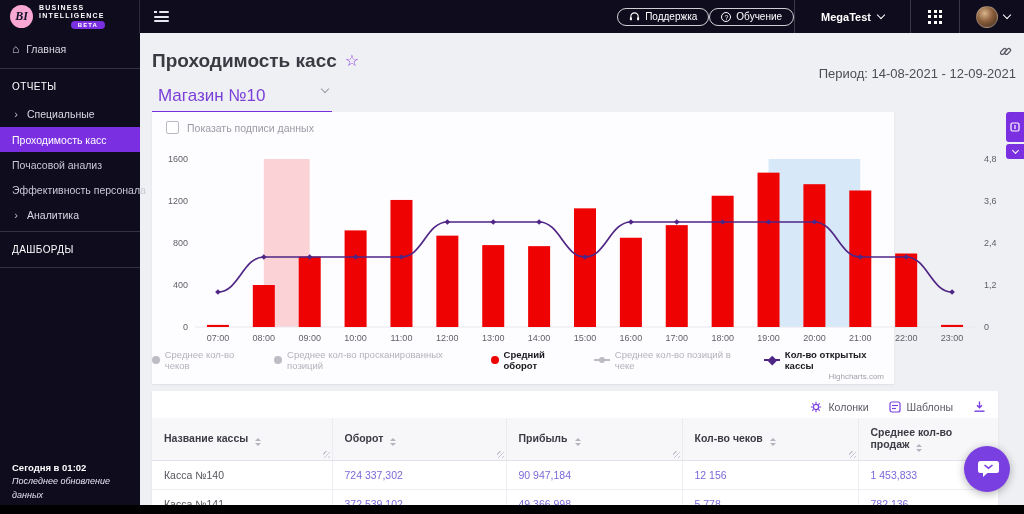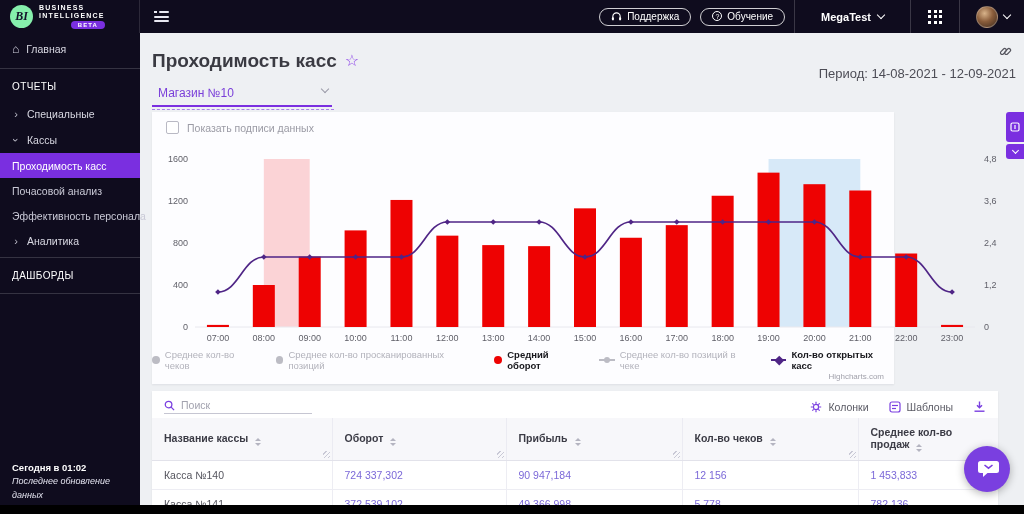--- a/index.html
+++ b/index.html
@@ -3,30 +3,30 @@
 <meta charset="utf-8">
 <style>
   *{box-sizing:border-box;margin:0;padding:0}
   html,body{width:1024px;height:514px;overflow:hidden}
   body{position:relative;font-family:"Liberation Sans",sans-serif;background:#eef0f3;font-size:11px;color:#3c3c44}
   button{font-family:inherit;background:none;border:none;cursor:pointer}
 
   
   .topbar{position:absolute;top:0;left:0;width:1024px;height:33px;background:#0f0c1e;display:flex;align-items:center;color:#fff;z-index:6}
   .logo-wrap{width:140px;height:33px;display:flex;align-items:center;gap:6px;padding-left:10px;border-right:1px solid rgba(255,255,255,.12)}
-  .logo-circle{width:23px;height:23px;border-radius:50%;background:#86efac;color:#14112a;font-family:"Liberation Serif",serif;font-weight:bold;font-style:italic;font-size:12px;display:flex;align-items:center;justify-content:center}
+  .logo-circle{width:23px;height:23px;border-radius:50%;background:#f9a8d4;color:#14112a;font-family:"Liberation Serif",serif;font-weight:bold;font-style:italic;font-size:12px;display:flex;align-items:center;justify-content:center}
   .logo-text{display:flex;flex-direction:column;line-height:1.15}
   .logo-text .l1,.logo-text .l2{font-size:7px;letter-spacing:1.2px;font-weight:bold}
   .logo-badge{align-self:flex-end;margin-top:1px;background:#7a2fe0;border-radius:6px;font-size:6px;letter-spacing:1px;padding:1px 7px;font-weight:bold}
   .hamb{margin-left:14px;display:flex;flex-direction:column;gap:2.5px;width:15px}
   .hamb .b{height:2px;background:#e8e8f2;border-radius:1px}
   .hamb .b1{width:10px;align-self:flex-end;position:relative}
   .hamb .b1:before{content:"";position:absolute;left:-5px;top:0;width:3px;height:2px;background:#e8e8f2}
   .tb-right{margin-left:auto;display:flex;align-items:center;height:33px}
-  .pill{display:flex;align-items:flex-start;gap:5px;border:1px solid rgba(255,255,255,.8);border-radius:10px;color:#fff;font-size:10px;padding:2.5px 11px;margin-right:9px}
+  .pill{display:flex;align-items:flex-end;gap:5px;border:1px solid rgba(255,255,255,.8);border-radius:10px;color:#fff;font-size:10px;padding:2.5px 11px;margin-right:0}
   .qcirc{display:inline-flex;align-items:center;justify-content:center;width:10px;height:10px;border:1px solid #fff;border-radius:50%;font-size:7px;line-height:1}
   .tb-div{width:1px;height:33px;background:rgba(255,255,255,.18)}
   .account{display:flex;align-items:center;gap:7px;padding:0 26px;font-size:11px;font-weight:bold}
   .chev{display:inline-block;width:6px;height:6px;border-right:1.5px solid currentColor;border-bottom:1.5px solid currentColor;transform:rotate(45deg);margin-top:-3px}
   .apps{display:grid;grid-template-columns:repeat(3,3px);gap:2.5px;padding:0;margin:0 17px}
   .apps i{width:3px;height:3px;background:#fff;display:block}
   .avatar-wrap{display:flex;align-items:center;gap:6px;padding:0 14px 0 16px}
   .avatar{width:22px;height:22px;border-radius:50%;background:radial-gradient(circle at 38% 32%,#d8b38a 0%,#8a5d3b 45%,#3a291d 100%);border:1px solid rgba(255,255,255,.25)}
 
   
@@ -44,21 +44,21 @@
   .sb-footer .f1{font-weight:bold;font-size:9.5px;color:#fff}
   .sb-footer .f2{font-style:italic;font-size:9px;color:#e3e3ef}
 
   
   .content{position:absolute;top:33px;left:140px;width:884px;height:481px}
   .page-title-row{position:absolute;left:12px;top:17px;display:flex;align-items:center;gap:8px}
   .page-title{font-size:19px;color:#3a3a42}
   .fav-star{color:#8a3fe8;font-size:16px;line-height:1;cursor:pointer}
   .link-ico{position:absolute;right:12px;top:12px;cursor:pointer}
   .period{position:absolute;right:8px;top:33px;font-size:13px;color:#4d4d56}
-  .store-select{position:absolute;left:12px;top:53px;width:180px;color:#7a3fd9;font-size:12px;padding:0 4px 5px 6px;border-bottom:2px solid #7a2fe0;display:flex;justify-content:space-between;cursor:pointer}
+  .store-select{position:absolute;left:12px;top:53px;width:180px;color:#7a3fd9;font-size:17px;padding:0 4px 5px 6px;border-bottom:2px solid #7a2fe0;display:flex;justify-content:space-between;cursor:pointer}
   .store-select:after{content:"";position:absolute;left:0;right:-2px;bottom:-5px;border-bottom:1.5px dashed #a97fe8}
   .store-select .chev{color:#9a9aa8;margin-top:0}
 
   
   .chart-card{position:absolute;left:12px;top:79px;width:742px;height:272px;background:#fdfdff;box-shadow:0 1px 2px rgba(20,20,40,.07)}
   .cb-row{position:absolute;left:14px;top:9px;display:flex;align-items:center;gap:8px}
   .cb-box{width:13px;height:13px;border:1px solid #b9b9c4;border-radius:2px;background:#fff;cursor:pointer}
   .cb-label{font-size:10.5px;color:#9b9ba5}
   .chart-svg{position:absolute;left:0;top:30px}
   svg text{font-family:"Liberation Sans",sans-serif}
@@ -165,24 +165,20 @@
         <span class="sb-ico">⌂</span>
         <span>Главная</span>
       </div>
       <div class="sb-divider"></div>
       <div class="sb-item section">
         <span>ОТЧЕТЫ</span>
       </div>
       <div class="sb-item group">
         <span class="sb-chev">›</span>
         <span>Специальные</span>
-      </div>
-      <div class="sb-item group">
-        <span class="sb-chev open">›</span>
-        <span>Кассы</span>
       </div>
       <div class="sb-item subitem selected">
         <span>Проходимость касс</span>
       </div>
       <div class="sb-item subitem">
         <span>Почасовой анализ</span>
       </div>
       <div class="sb-item subitem">
         <span>Эффективность персонала</span>
       </div>
@@ -305,47 +301,40 @@
         <div class="lg-item active">
           <span class="lg-marker dot" style="--c: #ee0202;"></span>
           <span>Средний оборот</span>
         </div>
         <div class="lg-item">
           <span class="lg-marker line-dot" style="--c: #bcbcc4;"></span>
           <span>Среднее кол-во позиций в чеке</span>
         </div>
         <div class="lg-item active">
           <span class="lg-marker line-diamond" style="--c: #4f2586;"></span>
-          <span>Кол-во открытых касс</span>
+          <span>Кол-во открытых кассы</span>
         </div>
       </div>
     <div class="credits">Highcharts.com</div>
   </section>
 
   <div class="side-btns">
     <button class="side-btn b1">
       <svg width="10" height="10" viewBox="0 0 10 10">
           <rect x="1" y="1" width="8" height="8" rx="1.5" fill="none" stroke="#fff" stroke-width="1.2"></rect>
           <line x1="5" y1="3" x2="5" y2="7" stroke="#fff" stroke-width="1.2"></line>
         </svg>
     </button>
     <button class="side-btn b2">
       <span class="chev"></span>
     </button>
   </div>
 
   <section class="table-card">
     <div class="t-toolbar">
-      <div class="search">
-        <svg width="11" height="11" viewBox="0 0 12 12">
-            <circle cx="5" cy="5" r="3.6" fill="none" stroke="#7a3fe0" stroke-width="1.4"></circle>
-            <line x1="7.8" y1="7.8" x2="11" y2="11" stroke="#7a3fe0" stroke-width="1.4"></line>
-          </svg>
-        <input type="text" placeholder="Поиск" style="">
-      </div>
       <div class="t-actions">
         <button class="t-btn">
           <svg width="12" height="12" viewBox="0 0 12 12">
               <g stroke="#7a3fe0" stroke-width="1.2" fill="none">
                 <circle cx="6" cy="6" r="2.6"></circle>
                 <path d="M6 .8v2M6 9.2v2M.8 6h2M9.2 6h2M2.3 2.3l1.4 1.4M8.3 8.3l1.4 1.4M9.7 2.3 8.3 3.7M3.7 8.3 2.3 9.7"></path>
               </g>
             </svg>
           <span>Колонки</span>
         </button>

